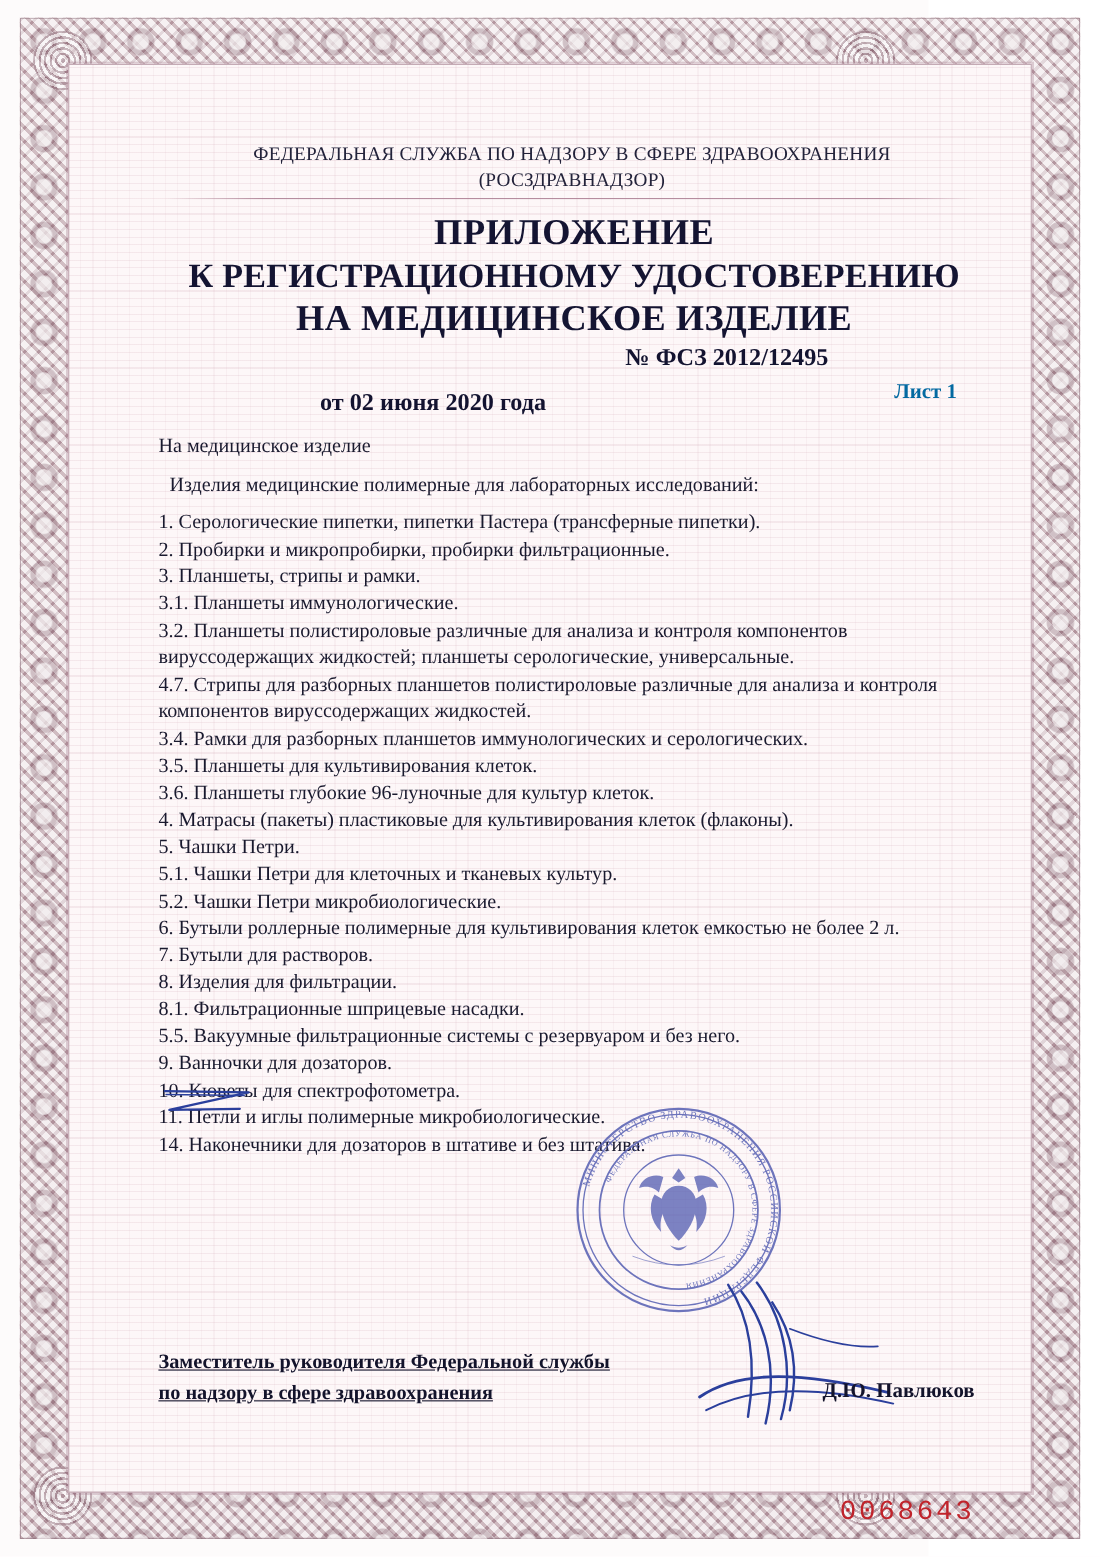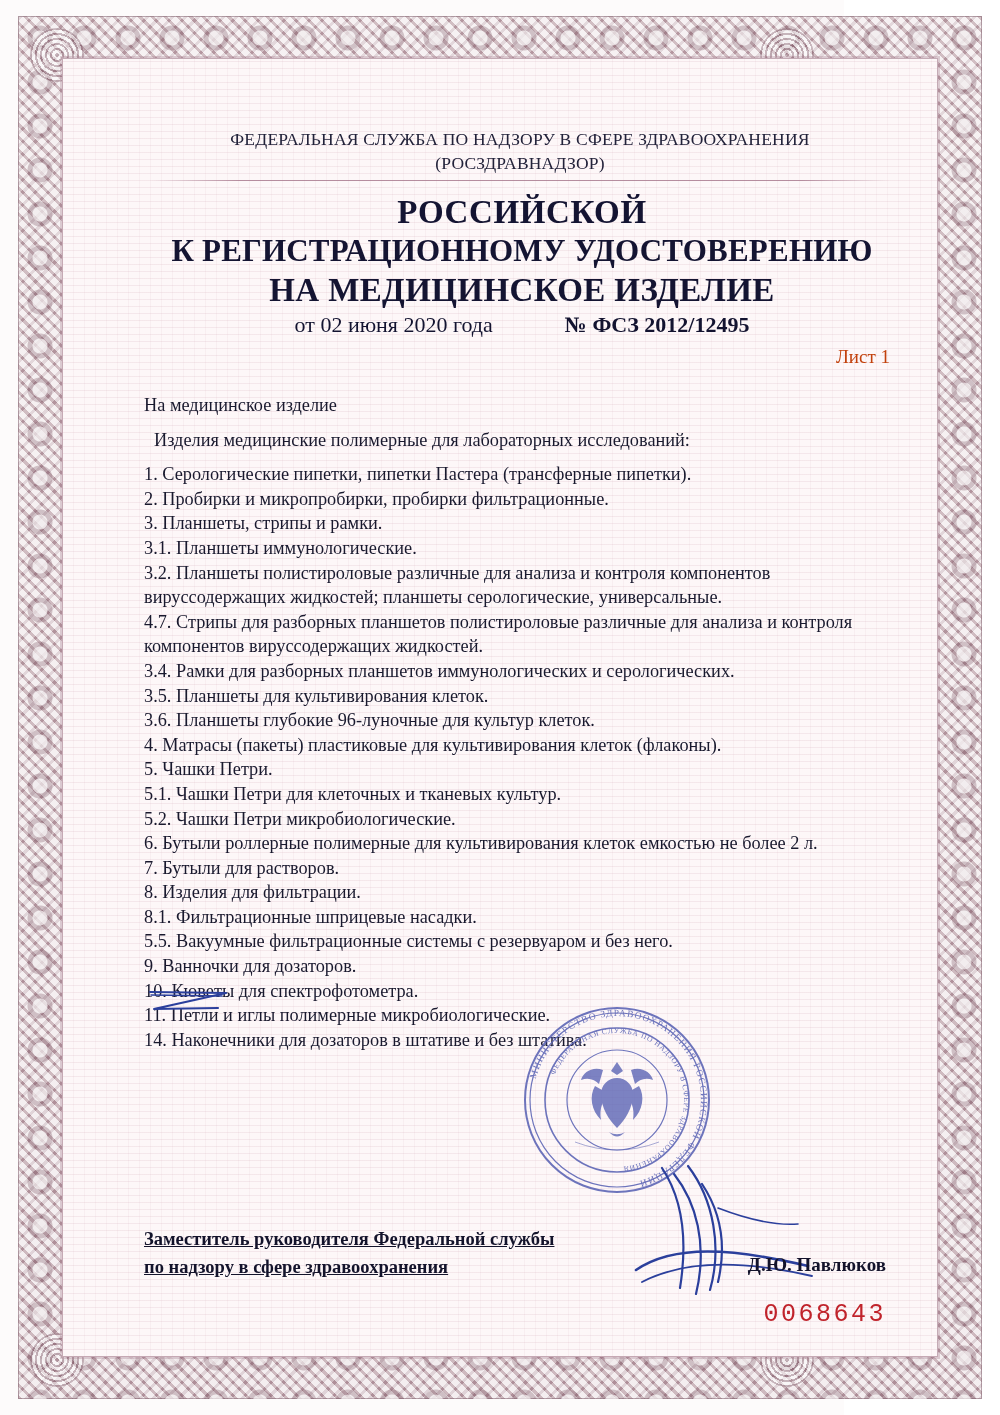--- a/index.html
+++ b/index.html
@@ -117,28 +117,28 @@
     position: absolute;
     left: 60px; top: 254px;
     width: 800px;
     display: flex;
     justify-content: center;
     gap: 72px;
     font-size: 22px;
     font-weight: bold;
     color: #131330;
   }
-  .meta-row .date-label { font-weight: normal; }
+  .meta-row .date-label { font-weight: bold; margin-top: 41px; }
 
   .sheet-no {
     position: absolute;
-    right: 48px; top: 288px;
+    right: 68px; top: 288px;
     font-size: 19px;
-    font-weight: normal;
-    color: #c2410c;
+    font-weight: bold;
+    color: #0369a1;
   }
 
   .body-text {
     position: absolute;
     left: 82px; top: 335px;
     width: 752px;
     font-size: 18.3px;
     line-height: 1.345;
     color: #19192e;
   }
@@ -180,21 +180,21 @@
   .signer-name {
     position: absolute;
     right: 52px; top: 1196px;
     font-size: 19px;
     font-weight: bold;
     color: #13132b;
   }
 
   .serial {
     position: absolute;
-    right: 52px; top: 1242px;
+    right: 52px; top: 1302px;
     font-size: 25px;
     letter-spacing: 2.5px;
     color: #c0232b;
     font-family: "Liberation Mono", monospace;
   }
 </style>
 </head>
 <body>
 
 <div class="page">
@@ -213,21 +213,21 @@
   <div class="content">
 
     <div class="agency">
       <span>ФЕДЕРАЛЬНАЯ СЛУЖБА ПО НАДЗОРУ В СФЕРЕ ЗДРАВООХРАНЕНИЯ</span>
       <span class="l2">(РОСЗДРАВНАДЗОР)</span>
     </div>
 
     <div class="rule"></div>
 
     <div class="title-block">
-      <div class="title-l1">РОССИЙСКОЙ</div>
+      <div class="title-l1">ПРИЛОЖЕНИЕ</div>
       <div class="title-l2">К РЕГИСТРАЦИОННОМУ УДОСТОВЕРЕНИЮ</div>
       <div class="title-l3">НА МЕДИЦИНСКОЕ ИЗДЕЛИЕ</div>
     </div>
 
     <div class="meta-row">
       <div class="date-label">от  02 июня 2020 года</div>
       <div class="number-label">№  ФСЗ 2012/12495</div>
     </div>
 
     <div class="sheet-no">Лист  1</div>

